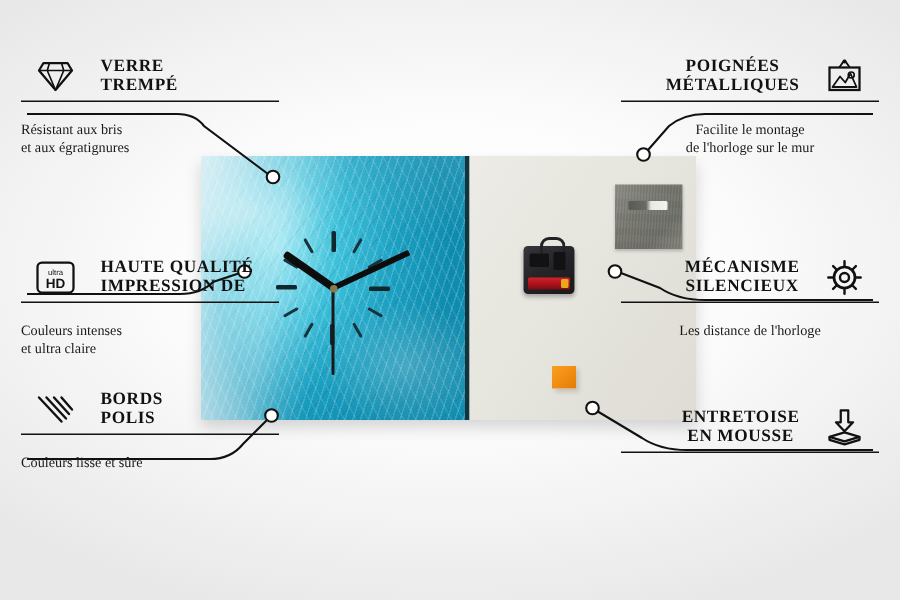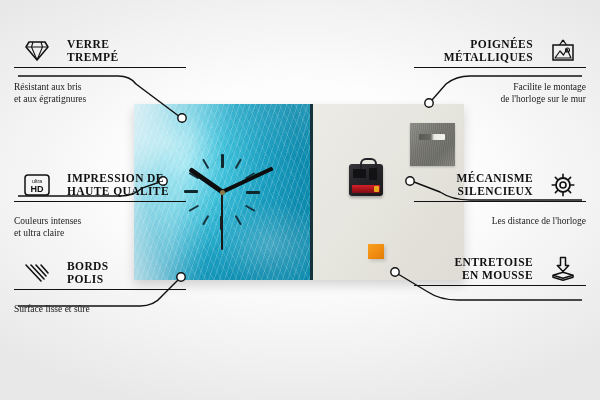--- a/index.html
+++ b/index.html
@@ -246,21 +246,21 @@
     stroke: #111111;
     stroke-width: 1.4;
   }
 
   
   .feature {
     position: absolute;
     width: 172px;
   }
   .feature.left { text-align: left; }
-  .feature.right { text-align: right; }
+  .feature.right { text-align: center; }
 
   .feat-head {
     display: flex;
     align-items: center;
     gap: 7px;
   }
   .feature.right .feat-head {
     flex-direction: row-reverse;
   }
   .feat-icon {
@@ -292,21 +292,21 @@
     line-height: 11.5px;
     color: #1a1a1a;
     margin-top: 14px;
   }
 
   .pos-verre     { left: 14px;  top: 38px; }
   .pos-impr      { left: 14px;  top: 172px; }
   .pos-bords     { left: 14px;  top: 260px; }
   .pos-poignees  { left: 414px; top: 38px; }
   .pos-mecanisme { left: 414px; top: 172px; }
-  .pos-entretoise{ left: 414px; top: 256px; }
+  .pos-entretoise{ left: 414px; top: 272px; }
 </style>
 </head>
 <body>
 
 <div id="stage">
 
   <div id="product-shadow"></div>
 
   <div id="product">
 
@@ -395,22 +395,22 @@
   <div class="feature left pos-impr">
     <div class="feat-head">
       <span class="feat-icon">
         <svg width="26" height="22" viewBox="0 0 26 22">
           <rect x="1" y="1" width="24" height="20" rx="3" fill="none" stroke="#111" stroke-width="1.5"></rect>
           <text x="13" y="9" text-anchor="middle" font-family="Liberation Sans, sans-serif" font-size="5.2" fill="#111">ultra</text>
           <text x="13" y="18" text-anchor="middle" font-family="Liberation Sans, sans-serif" font-size="9" font-weight="bold" fill="#111">HD</text>
         </svg>
       </span>
       <div>
+        <div class="feat-title">HAUTE QUALITÉ</div>
         <div class="feat-title">IMPRESSION DE</div>
-        <div class="feat-title">HAUTE QUALITÉ</div>
       </div>
     </div>
     <div class="feat-rule"></div>
     <div class="feat-desc">
       <div>Couleurs intenses</div>
       <div>et ultra claire</div>
     </div>
   </div>
 
   <div class="feature left pos-bords">
@@ -425,21 +425,21 @@
           </g>
         </svg>
       </span>
       <div>
         <div class="feat-title">BORDS</div>
         <div class="feat-title">POLIS</div>
       </div>
     </div>
     <div class="feat-rule"></div>
     <div class="feat-desc">
-      <div>Surface lisse et sûre</div>
+      <div>Couleurs lisse et sûre</div>
     </div>
   </div>
 
   <div class="feature right pos-poignees">
     <div class="feat-head">
       <span class="feat-icon">
         <svg width="26" height="24" viewBox="0 0 26 24">
           <path d="M13 1 L9.5 6 M13 1 L16.5 6" fill="none" stroke="#111" stroke-width="1.3"></path>
           <circle cx="13" cy="2" r="1.3" fill="#111"></circle>
           <rect x="3" y="6" width="20" height="15" fill="none" stroke="#111" stroke-width="1.5"></rect>

